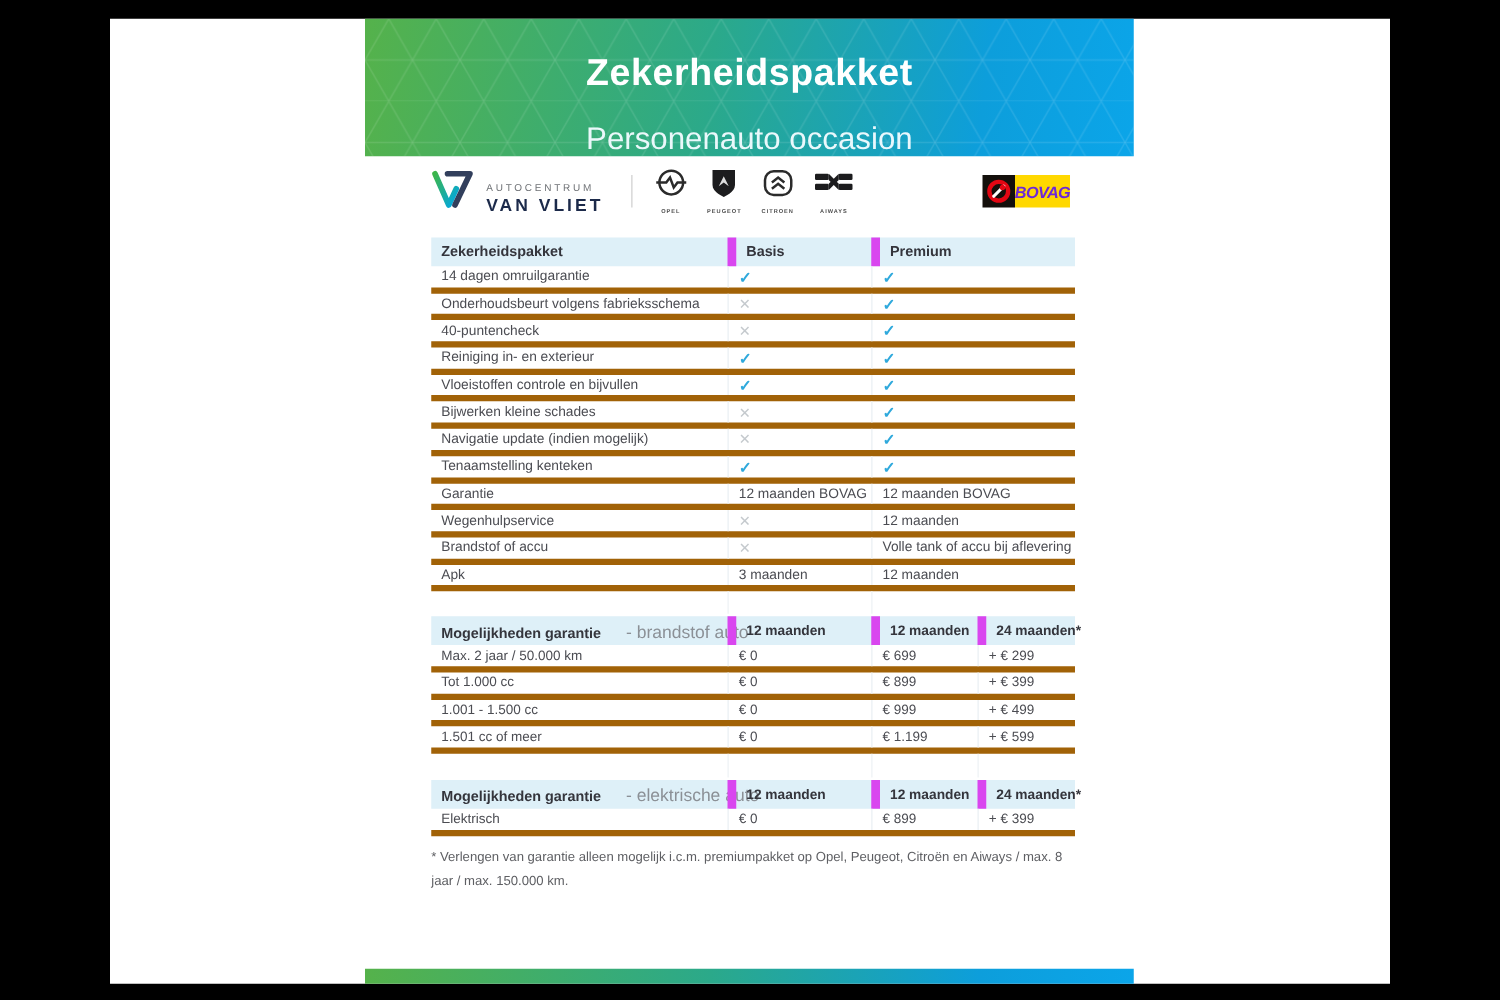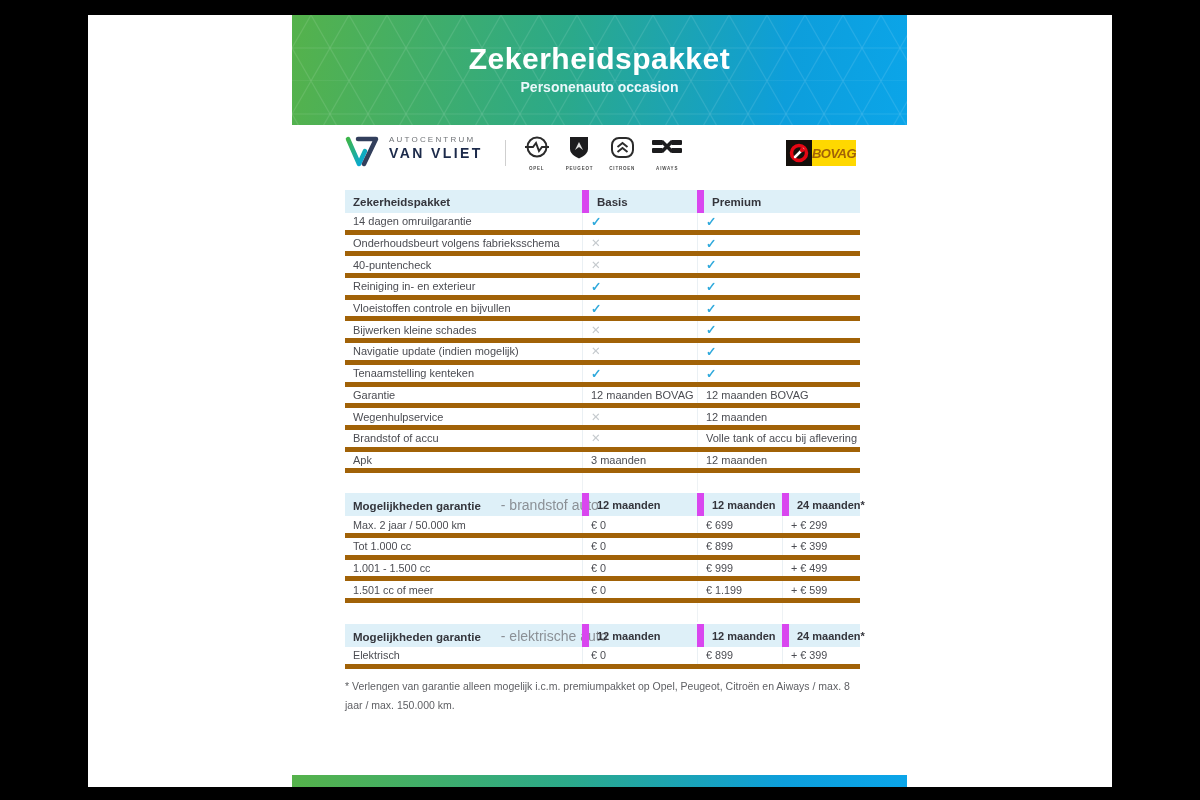--- a/index.html
+++ b/index.html
@@ -9,37 +9,37 @@
   .page { position:absolute; left:88px; top:15px; width:1024px; height:772px; background:#fff; }
 
   
   .banner { position:absolute; left:204px; top:0; width:615px; height:110px;
             background:linear-gradient(97deg,#55b24b 0%,#2ba98a 45%,#0d9edb 80%,#0ba5e9 100%);
             overflow:hidden; }
   .banner svg.tri-pattern { position:absolute; left:0; top:0; }
   .banner-text { position:absolute; left:0; top:0; width:100%; height:100%;
                  display:flex; flex-direction:column; align-items:center; padding-top:27px; }
   .banner-title { color:#fff; font-size:30px; font-weight:800; letter-spacing:.5px; line-height:34px; }
-  .banner-sub   { color:#f2fbff; font-size:14px; font-weight:700; opacity:.96; margin-top:3px; }
+  .banner-sub   { color:#f2fbff; font-size:25px; font-weight:400; opacity:.96; margin-top:21px; }
 
   
   .logo-row { position:absolute; left:257px; top:118px; width:515px; height:40px;
               display:flex; align-items:center; }
-  .dealer { display:flex; align-items:flex-start; gap:8px; }
+  .dealer { display:flex; align-items:flex-end; gap:8px; }
   .dealer-text { display:flex; flex-direction:column; }
   .dealer-line1 { font-size:8px; letter-spacing:2.2px; color:#6f7276; font-weight:500; }
   .dealer-line2 { font-size:14px; letter-spacing:2.4px; color:#1c2a4a; font-weight:800; margin-top:1px; }
   .v-divider { width:1px; height:26px; background:#cfcfcf; margin:0 18px 0 22px; }
   .brands { display:flex; align-items:flex-start; gap:16px; }
   .brand { display:flex; flex-direction:column; align-items:center; gap:2px; }
   .brand-label { font-size:4.5px; letter-spacing:.8px; color:#4c4c4c; font-weight:700; }
   .bovag { margin-left:auto; margin-right:4px; display:flex; height:26px; }
   .bovag-square { width:26px; height:26px; background:#14100c; display:flex; align-items:center; justify-content:center; }
   .bovag-yellow { width:44px; height:26px; background:#ffd800; display:flex; align-items:center; justify-content:center; }
-  .bovag-word { font-size:13px; font-weight:800; letter-spacing:-.5px; color:#a16207; font-style:italic; }
+  .bovag-word { font-size:13px; font-weight:800; letter-spacing:-.5px; color:#6d28d9; font-style:italic; }
 
   
   .content { position:absolute; left:257px; top:175px; width:515px; }
   .t-row, .t-head { display:grid; align-items:center; }
   .pkg .t-head, .pkg .t-row { grid-template-columns:237px 115px 163px; }
   .money .t-head, .money .t-row { grid-template-columns:237px 115px 85px 78px; }
   .t-head { height:23px; background:#def0f8; }
   .t-row { height:21.7px; border-bottom:5px solid #a16207; }
   .cell { padding-left:8px; font-size:11px; color:#4b4c52; white-space:nowrap; overflow:visible; }
   .t-head .cell { font-weight:700; color:#34353c; font-size:11.5px; }

